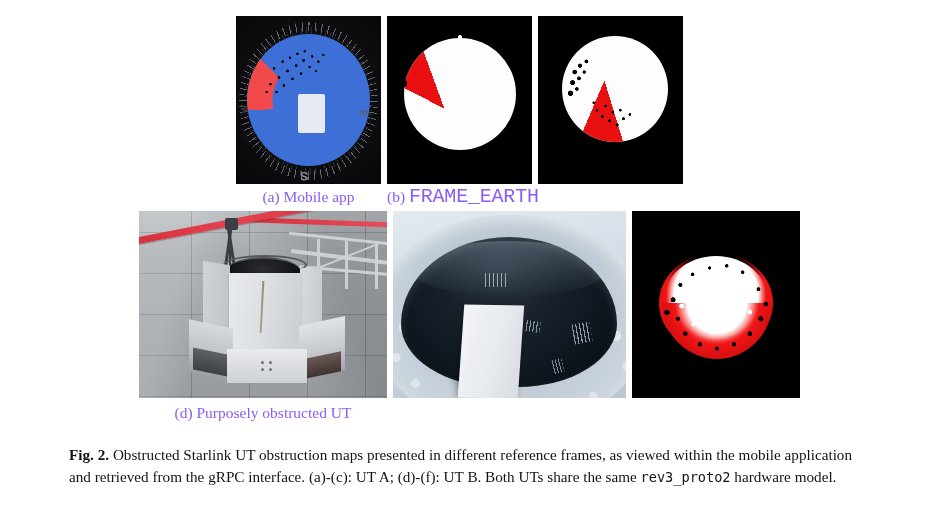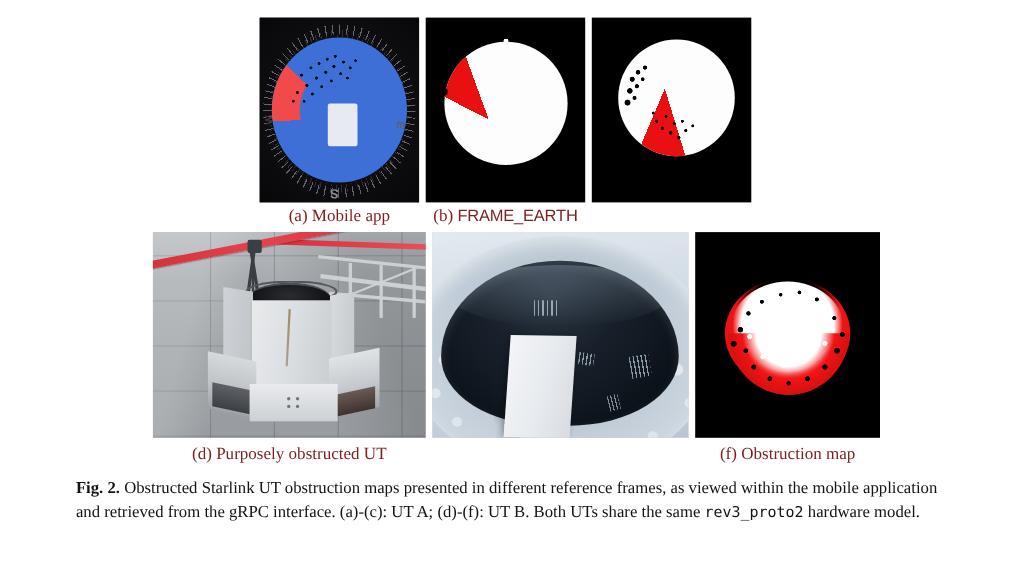--- a/index.html
+++ b/index.html
@@ -28,27 +28,27 @@
     position: absolute;
     overflow: hidden;
     background: #000;
   }
 
   .subcap {
     position: absolute;
     font-family: "Liberation Serif", "DejaVu Serif", serif;
     font-size: 15.5px;
     line-height: 18px;
-    color: #7f1d1d;
+    color: #8b5cf6;
     text-align: center;
     white-space: nowrap;
   }
   .subcap .mono {
-    font-family: Liberation Sans, sans-serif;
-    font-size: 15px;
+    font-family: Liberation Mono, monospace;
+    font-size: 20px;
     letter-spacing: -0.2px;
   }
 
   
   #panel-a { left: 236px; top: 16px; width: 145px; height: 168px; background:#050507; }
   #panel-a .vignette {
     position: absolute; inset: 0;
     background:
       radial-gradient(ellipse 120% 110% at 50% 48%, rgba(24,24,30,1) 0%, rgba(8,8,10,1) 58%, #000 100%);
   }
@@ -454,21 +454,21 @@
       radial-gradient(circle at 30% 70%, #fff 0 1.8px, rgba(0,0,0,0) 2.4px),
       radial-gradient(circle at 46% 78%, #fff 0 1.7px, rgba(0,0,0,0) 2.3px),
       radial-gradient(circle at 62% 74%, #fff 0 1.8px, rgba(0,0,0,0) 2.4px),
       radial-gradient(circle at 78% 58%, #fff 0 1.9px, rgba(0,0,0,0) 2.5px),
       radial-gradient(circle at 84% 46%, #fff 0 1.6px, rgba(0,0,0,0) 2.2px);
   }
 
   
   #figcaption {
     position: absolute;
-    left: 69px; top: 433px; width: 806px;
+    left: 69px; top: 444px; width: 806px;
     font-family: "Liberation Serif", "DejaVu Serif", serif;
     font-size: 15.2px;
     line-height: 21.5px;
     color: #131313;
     text-align: left;
   }
   #figcaption .label { font-weight: 700; }
   #figcaption .mono {
     font-family: "DejaVu Sans Mono", "Liberation Mono", monospace;
     font-size: 13.6px;
@@ -567,22 +567,19 @@
     <div class="tilt-panel"></div>
   </div>
 
   <div class="panel" id="panel-f">
     <div class="blob"></div>
     <div class="red-ring"></div>
     <div class="red-bottom"></div>
     <div class="speckle"></div>
     <div class="speckle-white"></div>
   </div>
-  <div class="subcap" style="left:632px; top:404px; width:168px;">
-    <span>(f) Obstruction map</span>
-  </div>
 
   <div id="figcaption">
     <span class="label">Fig. 2.</span>
     <span>Obstructed Starlink UT obstruction maps presented in different reference frames, as viewed within the mobile application and retrieved from the gRPC interface. (a)-(c): UT A; (d)-(f): UT B. Both UTs share the same </span><span class="mono">rev3_proto2</span><span> hardware model.</span>
   </div>
 
 </div>
 
 </body></html>

